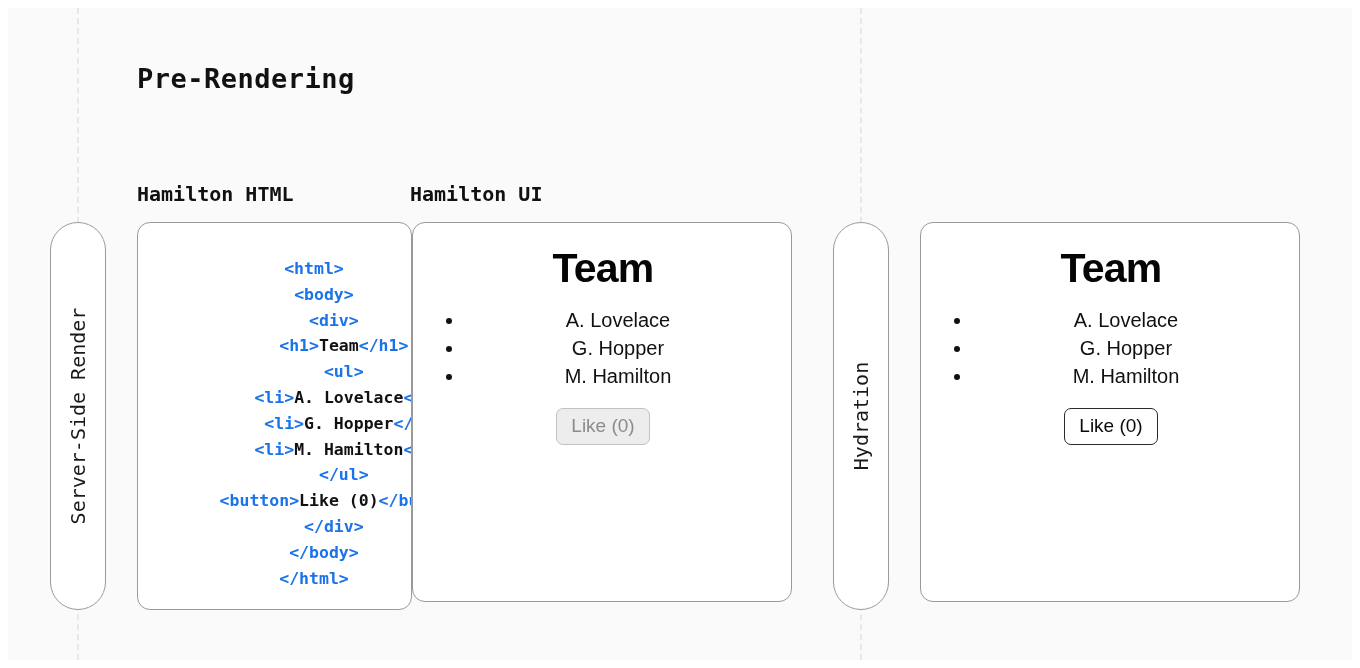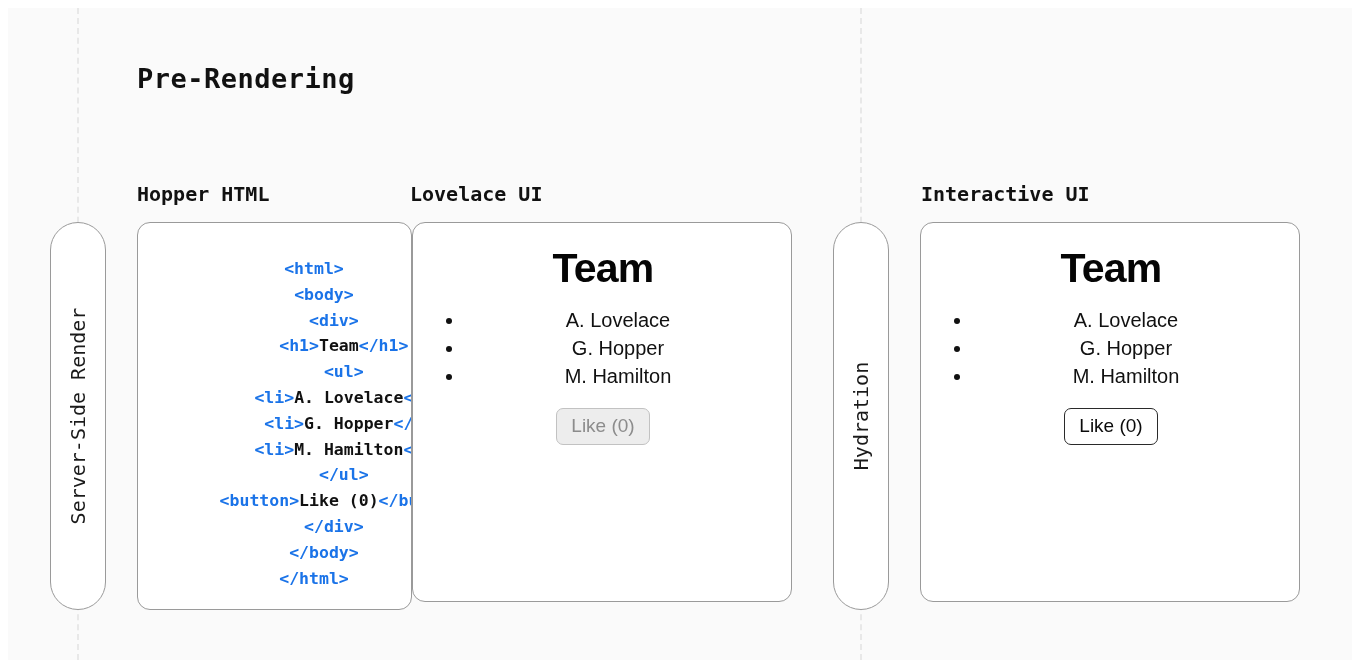--- a/index.html
+++ b/index.html
@@ -167,23 +167,22 @@
 </head>
 <body>
 
 <div id="canvas">
 
   <div class="guide" id="guide-left"></div>
   <div class="guide" id="guide-right"></div>
 
   <div id="diagram-title">Pre-Rendering</div>
 
-  <div class="col-label" id="label-initial-html">Hopper HTML</div>
-  <div class="col-label" id="label-initial-ui">Lovelace UI</div>
-  <div class="col-label" id="label-interactive-ui">Interactive UI</div>
+  <div class="col-label" id="label-initial-html">Hamilton HTML</div>
+  <div class="col-label" id="label-initial-ui">Hamilton UI</div>
 
   <div class="stage-card vcard" id="card-ssr">
     <span class="vcard-label">Server-Side Render</span>
   </div>
 
   <div class="stage-card vcard" id="card-hydration">
     <span class="vcard-label">Hydration</span>
   </div>
 
   <div class="stage-card" id="card-initial-html">

